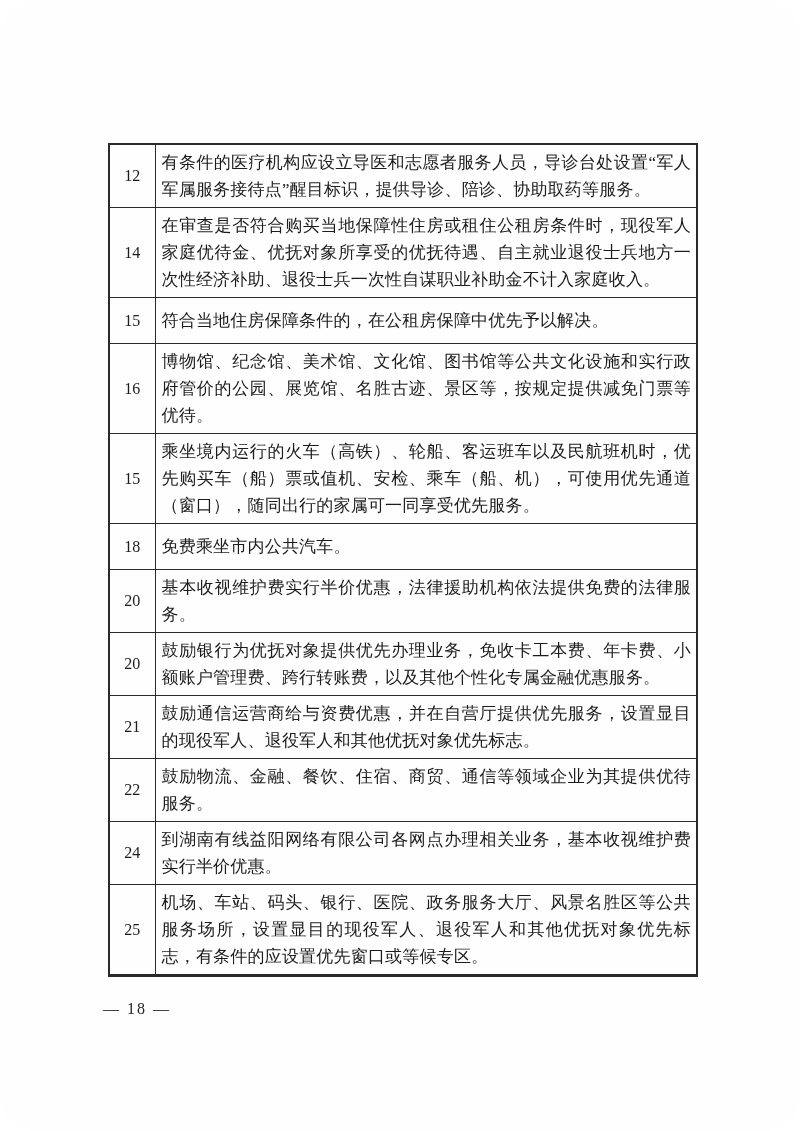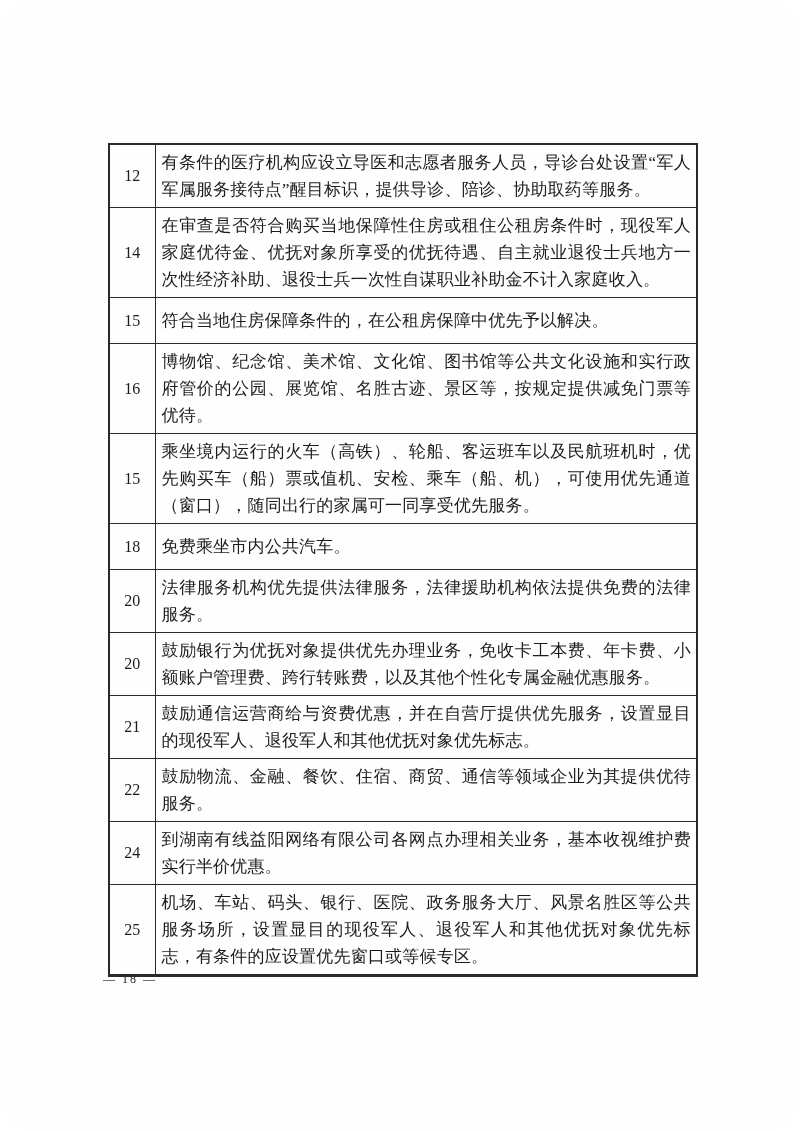--- a/index.html
+++ b/index.html
@@ -48,22 +48,22 @@
     text-align: justify;
     padding: 4px 5px 4px 6px;
     letter-spacing: 0.2px;
   }
   tr.h1 td { height: 46px; }
   tr.h2 td { height: 62px; }
   tr.h3 td { height: 88px; }
   .page-number {
     position: absolute;
     left: 103px;
-    top: 972px;
-    font-size: 12px;
+    top: 1000px;
+    font-size: 16px;
     letter-spacing: 2px;
     color: #222;
   }
 </style>
 </head>
 <body>
 
 <div class="page">
 
   <table class="benefits-table">
@@ -87,21 +87,21 @@
       <tr class="h3">
         <td class="cell-num">15</td>
         <td class="cell-text">乘坐境内运行的火车（高铁）、轮船、客运班车以及民航班机时，优先购买车（船）票或值机、安检、乘车（船、机），可使用优先通道（窗口），随同出行的家属可一同享受优先服务。</td>
       </tr>
       <tr class="h1">
         <td class="cell-num">18</td>
         <td class="cell-text">免费乘坐市内公共汽车。</td>
       </tr>
       <tr class="h1">
         <td class="cell-num">20</td>
-        <td class="cell-text">法律服务机构优先提供法律服务，法律援助机构依法提供免费的法律服务。</td>
+        <td class="cell-text">基本收视维护费实行半价优惠，法律援助机构依法提供免费的法律服务。</td>
       </tr>
       <tr class="h2">
         <td class="cell-num">20</td>
         <td class="cell-text">鼓励银行为优抚对象提供优先办理业务，免收卡工本费、年卡费、小额账户管理费、跨行转账费，以及其他个性化专属金融优惠服务。</td>
       </tr>
       <tr class="h2">
         <td class="cell-num">21</td>
         <td class="cell-text">鼓励通信运营商给与资费优惠，并在自营厅提供优先服务，设置显目的现役军人、退役军人和其他优抚对象优先标志。</td>
       </tr>
       <tr class="h1">

